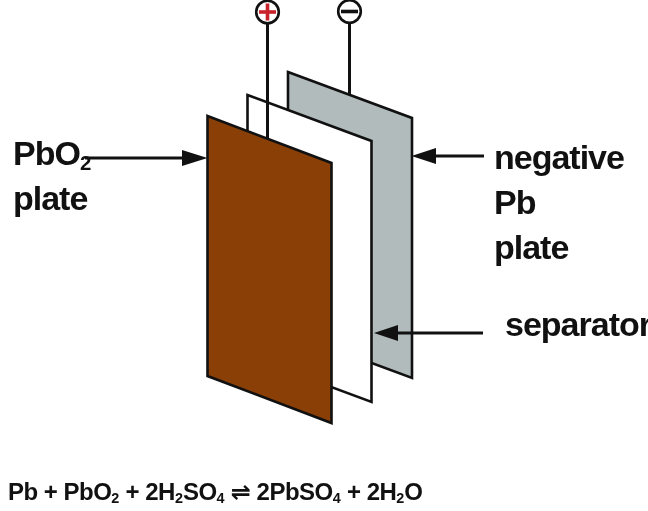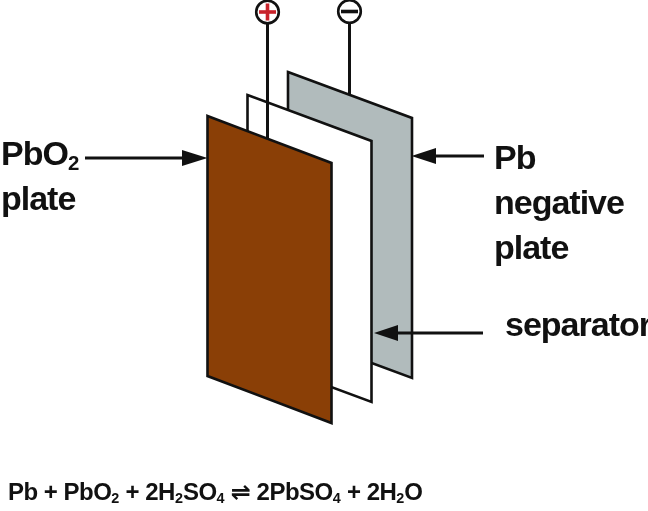--- a/index.html
+++ b/index.html
@@ -59,28 +59,28 @@
       <line x1="484" y1="156" x2="433" y2="156" stroke="#111111" stroke-width="3.2"></line>
       <polygon points="411.5,156 436,148 436,164" fill="#111111"></polygon>
     </g>
 
     <g>
       <line x1="483" y1="333" x2="397" y2="333" stroke="#111111" stroke-width="3.2"></line>
       <polygon points="374,333 398,325 398,341" fill="#111111"></polygon>
     </g>
   </svg>
 
-  <div class="label-block" style="left:1px; top:131px;">
+  <div class="label-block" style="left:1px; top:131px;padding-left:12px;">
     <div><span>PbO</span><sub>2</sub></div>
     <div>plate</div>
   </div>
 
   <div class="label-block" style="left:494px; top:135px;">
+    <div>negative</div>
     <div>Pb</div>
-    <div>negative</div>
     <div>plate</div>
   </div>
 
   <div class="label-block" style="left:493px; top:302px;margin-left:12px;">separator</div>
 
   <div class="equation"><span>Pb + PbO</span><sub>2</sub><span> + 2H</span><sub>2</sub><span>SO</span><sub>4</sub><span> ⇌ 2PbSO</span><sub>4</sub><span> + 2H</span><sub>2</sub><span>O</span></div>
 
 </div>
 
 </body></html>

